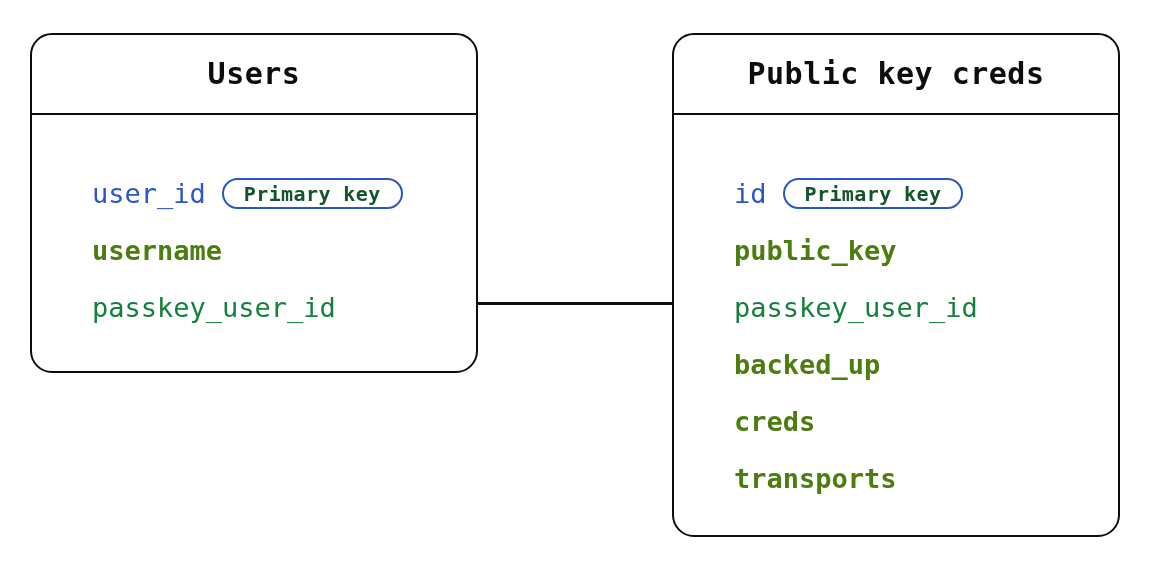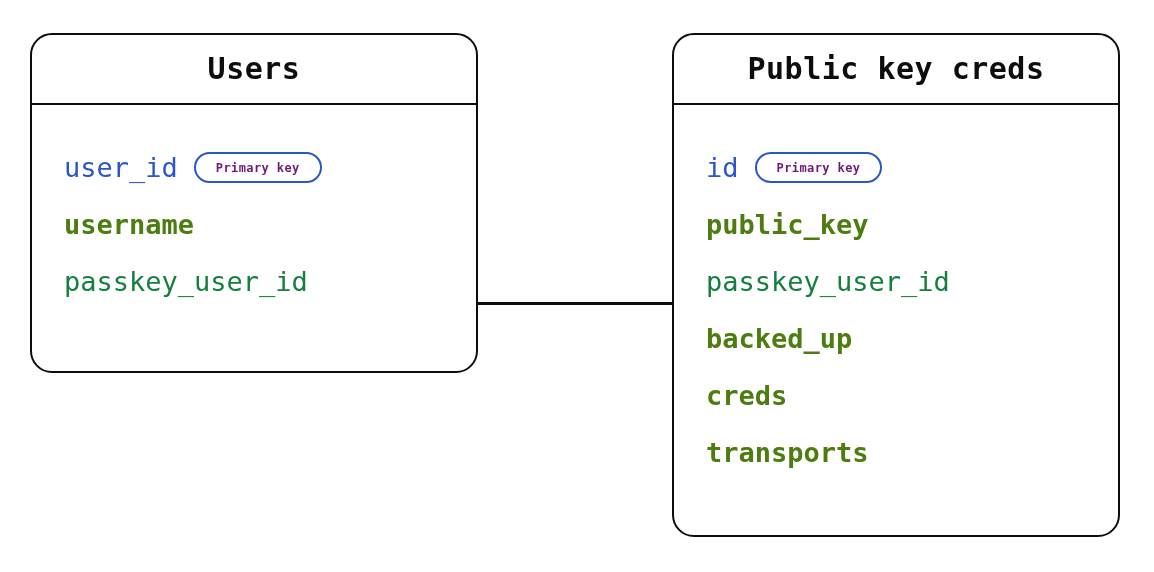--- a/index.html
+++ b/index.html
@@ -36,39 +36,40 @@
   #entity-pkc {
     left: 672px;
     top: 33px;
     width: 448px;
     height: 504px;
     text-align: center;
   }
 
   .entity-header {
     box-sizing: border-box;
-    height: 70px;
+    height: 80px;
     display: flex;
     align-items: center;
     justify-content: center;
     border-bottom: 2px solid #0d0d0d;
   }
   .entity-title {
     font-family: "DejaVu Sans Mono", monospace;
     font-size: 30px;
     font-weight: bold;
     letter-spacing: 0.5px;
     color: #0d0d0d;
     white-space: nowrap;
     line-height: 1;
   }
 
   .entity-fields {
     box-sizing: border-box;
-    padding: 34px 0 0 32px;
+    padding: 34px 0 0 60px;
+    margin-top: 16px;
   }
   .field-row {
     height: 57px;
     display: flex;
     align-items: center;
     gap: 16px;
   }
   .field-name {
     font-family: "DejaVu Sans Mono", monospace;
     font-size: 27px;
@@ -87,24 +88,24 @@
     align-items: center;
     justify-content: center;
     height: 31px;
     padding: 0 20px;
     border: 2px solid #2b56c8;
     border-radius: 999px;
     background: #ffffff;
   }
   .pk-badge-label {
     font-family: "DejaVu Sans Mono", monospace;
-    font-size: 12px;
+    font-size: 20px;
     font-weight: bold;
     letter-spacing: 0.4px;
-    color: #701a75;
+    color: #14532d;
     white-space: nowrap;
     line-height: 1;
   }
 
   
   #relationship-connector {
     position: absolute;
     left: 478px;
     top: 302px;
     width: 194px;

